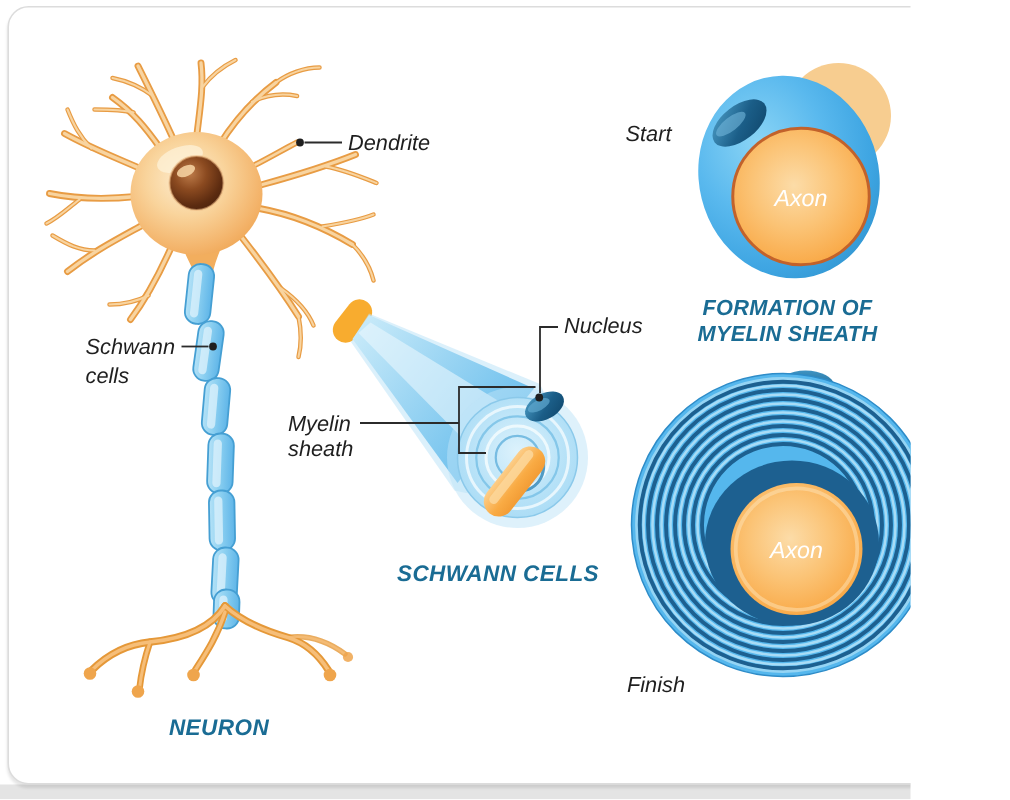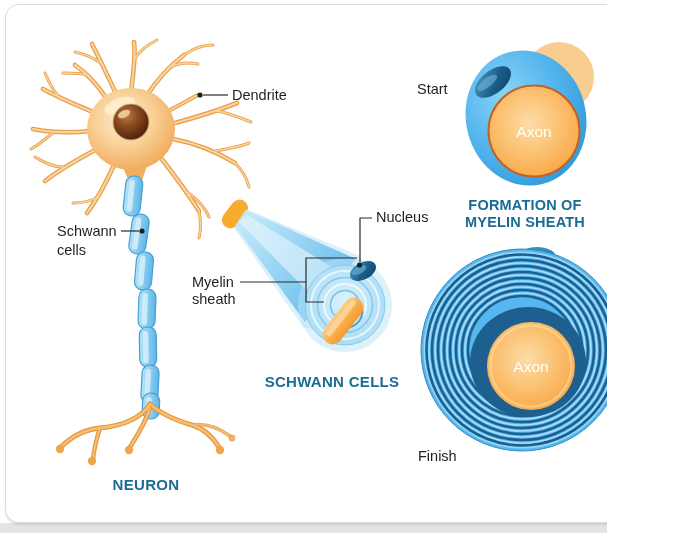--- a/index.html
+++ b/index.html
@@ -1,18 +1,18 @@
 <!DOCTYPE html>
 <html><head>
 <meta charset="utf-8">
 <style>
   html,body{margin:0;padding:0;background:#ffffff;}
   .stage{
     position:relative;width:607px;height:533px;overflow:hidden;
-    background:#ffffff;font-family:"Liberation Sans",sans-serif;
+    background:#ffffff;font-family:"Liberation Sans",sans-serif;font-style:italic;
   }
   .bottom-strip{
     position:absolute;left:0;top:523px;width:673px;height:10px;
     background:#e4e4e4;
   }
   .card{
     position:absolute;left:5px;top:4px;width:660px;height:517px;
     background:#ffffff;border:1px solid #dcdcdc;border-radius:14px;
     box-shadow:0 2px 2px rgba(0,0,0,0.10);
   }

